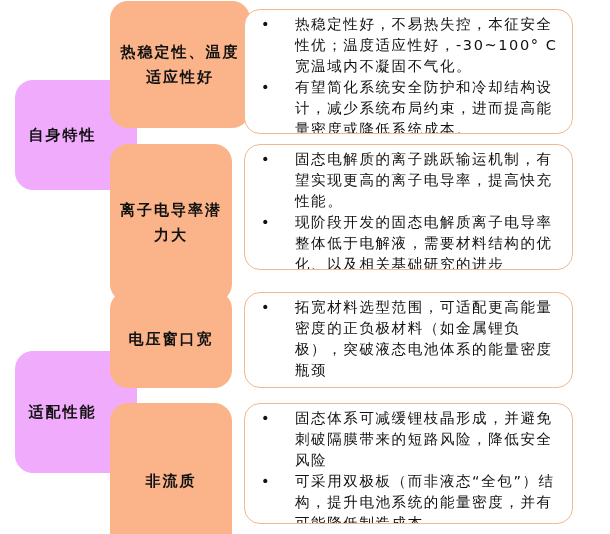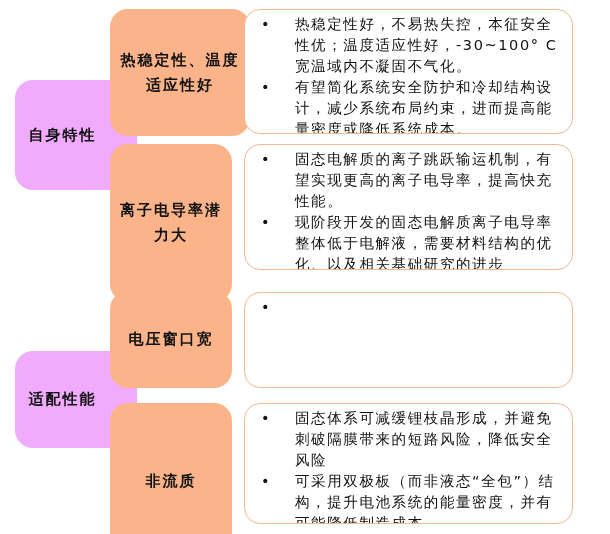--- a/index.html
+++ b/index.html
@@ -20,50 +20,50 @@
   .desc li { position: relative; padding-left: 40px; }
   .desc li .bullet { position: absolute; left: 6px; top: 0; }
 </style>
 </head>
 <body>
 
 <div class="cat" style="left:15px; top:80px; width:122px; height:110px;">
   <span>自身特性</span>
 </div>
 
-<div class="feat" style="left:110px; top:9px; width:140px; height:127px;">
+<div class="feat" style="left:110px; top:1px; width:140px; height:127px;">
   <span>热稳定性、温度适应性好</span>
 </div>
 <div class="desc" style="left:244px; top:9px; width:329px; height:125px;">
   <ul>
     <li><span class="bullet">•</span><span>热稳定性好，不易热失控，本征安全性优；温度适应性好，-30~100° C宽温域内不凝固不气化。</span></li>
     <li><span class="bullet">•</span><span>有望简化系统安全防护和冷却结构设计，减少系统布局约束，进而提高能量密度或降低系统成本。</span></li>
   </ul>
 </div>
 
 <div class="feat" style="left:110px; top:144px; width:122px; height:158px;">
   <span>离子电导率潜力大</span>
 </div>
 <div class="desc" style="left:244px; top:144px; width:329px; height:126px;">
   <ul>
     <li><span class="bullet">•</span><span>固态电解质的离子跳跃输运机制，有望实现更高的离子电导率，提高快充性能。</span></li>
     <li><span class="bullet">•</span><span>现阶段开发的固态电解质离子电导率整体低于电解液，需要材料结构的优化、以及相关基础研究的进步</span></li>
   </ul>
 </div>
 
-<div class="cat" style="left:15px; top:351px; width:122px; height:97px;font-family:Liberation Mono, monospace;">
+<div class="cat" style="left:15px; top:351px; width:122px; height:122px;font-family:Liberation Mono, monospace;">
   <span>适配性能</span>
 </div>
 
 <div class="feat" style="left:110px; top:291px; width:122px; height:97px;">
   <span>电压窗口宽</span>
 </div>
 <div class="desc" style="left:244px; top:292px; width:329px; height:96px;">
   <ul>
-    <li><span class="bullet">•</span></li>
+    <li><span class="bullet">•</span><span>拓宽材料选型范围，可适配更高能量密度的正负极材料（如金属锂负极），突破液态电池体系的能量密度瓶颈</span></li>
   </ul>
 </div>
 
 <div class="feat" style="left:110px; top:403px; width:122px; height:156px;">
   <span>非流质</span>
 </div>
 <div class="desc" style="left:244px; top:403px; width:329px; height:121px;">
   <ul>
     <li><span class="bullet">•</span><span>固态体系可减缓锂枝晶形成，并避免刺破隔膜带来的短路风险，降低安全风险</span></li>
     <li><span class="bullet">•</span><span>可采用双极板（而非液态“全包”）结构，提升电池系统的能量密度，并有可能降低制造成本</span></li>

